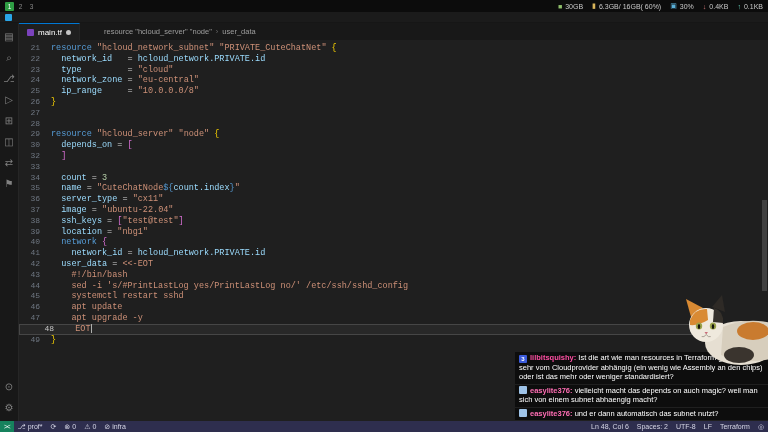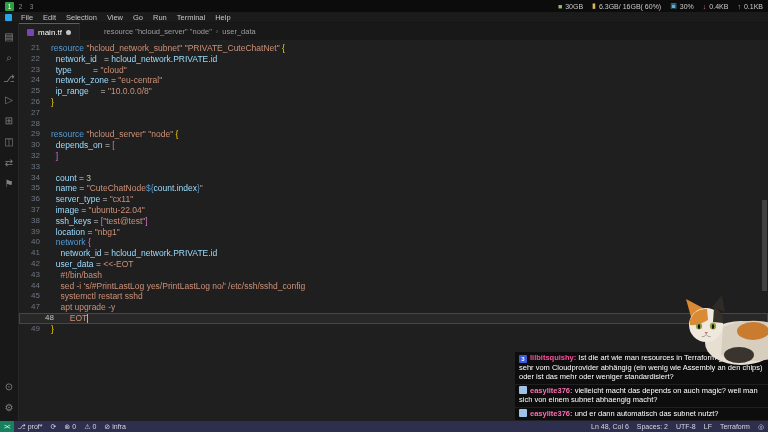--- a/index.html
+++ b/index.html
@@ -39,21 +39,21 @@
   .tab{ background:#1f1f1f; border-top:1px solid #0078d4; border-right:1px solid #252525;
         display:flex; align-items:center; gap:4px; padding:0 8px; color:#fff; }
   .tf-icon{ width:7px; height:7px; background:#7b42bc; border-radius:1px; }
   .mod-dot{ width:5px; height:5px; border-radius:50%; background:#c4c4c4; }
   .breadcrumb{ display:flex; align-items:center; gap:4px; color:#9d9d9d;
                padding-left:9px; font-size:7.5px; white-space:nowrap; }
   .crumb-sep{ color:#6a6a6a; }
 
   
   .editor{ position:relative; flex:1; overflow:hidden; padding-top:3px;
-           font-family:Liberation Sans, sans-serif; font-size:8.5px; }
+           font-family:Liberation Mono, monospace; font-size:8.5px; }
   .line{ display:flex; height:10.8px; line-height:10.8px; }
   .line.current{ background:rgba(255,255,255,0.045);
                  box-shadow:inset 0 0 0 1px rgba(255,255,255,0.14);padding-left:14px; }
   .gutter{ width:32px; flex:0 0 32px; text-align:right; padding-right:11px;
            color:#6e7681; font-size:8px; }
   .gutter.cur{ color:#c6c6c6; }
   .code{ white-space:pre; }
   .tok-k{ color:#569cd6; } .tok-s{ color:#ce9178; } .tok-a{ color:#9cdcfe; }
   .tok-o{ color:#d4d4d4; } .tok-n{ color:#b5cea8; } .tok-r{ color:#9cdcfe; }
   .tok-i{ color:#569cd6; } .tok-b1{ color:#ffd700; } .tok-b2{ color:#da70d6; }
@@ -114,30 +114,20 @@
         </span>
         <span class="stat">
           <span class="glyph" style="color: rgb(107, 217, 194);">↑</span>
           <span>0.1KB</span>
         </span>
       </div>
   </div>
 
   <div class="menubar">
     <span class="vscode-logo"></span>
-    <span style="display:flex;">
-        <span class="menu-item">File</span>
-        <span class="menu-item">Edit</span>
-        <span class="menu-item">Selection</span>
-        <span class="menu-item">View</span>
-        <span class="menu-item">Go</span>
-        <span class="menu-item">Run</span>
-        <span class="menu-item">Terminal</span>
-        <span class="menu-item">Help</span>
-      </span>
   </div>
 
   <div class="main">
     <div class="activitybar">
       <div style="display:flex;flex-direction:column;align-items:center;">
           <div class="abicon">
             <span>▤</span>
           </div>
           <div class="abicon">
             <span>⌕</span>
@@ -275,20 +265,24 @@
               <div class="gutter">43</div>
               <div class="code"><span class="tok-s">    #!/bin/bash</span></div>
             </div>
             <div class="line">
               <div class="gutter">44</div>
               <div class="code"><span class="tok-s">    sed -i 's/#PrintLastLog yes/PrintLastLog no/' /etc/ssh/sshd_config</span></div>
             </div>
             <div class="line">
               <div class="gutter">45</div>
               <div class="code"><span class="tok-s">    systemctl restart sshd</span></div>
+            </div>
+            <div class="line">
+              <div class="gutter">46</div>
+              <div class="code"><span class="tok-s">    apt update</span></div>
             </div>
             <div class="line">
               <div class="gutter">47</div>
               <div class="code"><span class="tok-s">    apt upgrade -y</span></div>
             </div>
             <div class="line current">
               <div class="gutter cur">48</div>
               <div class="code"><span class="tok-s">  EOT</span><span class="cursor"></span></div>
             </div>
             <div class="line">

